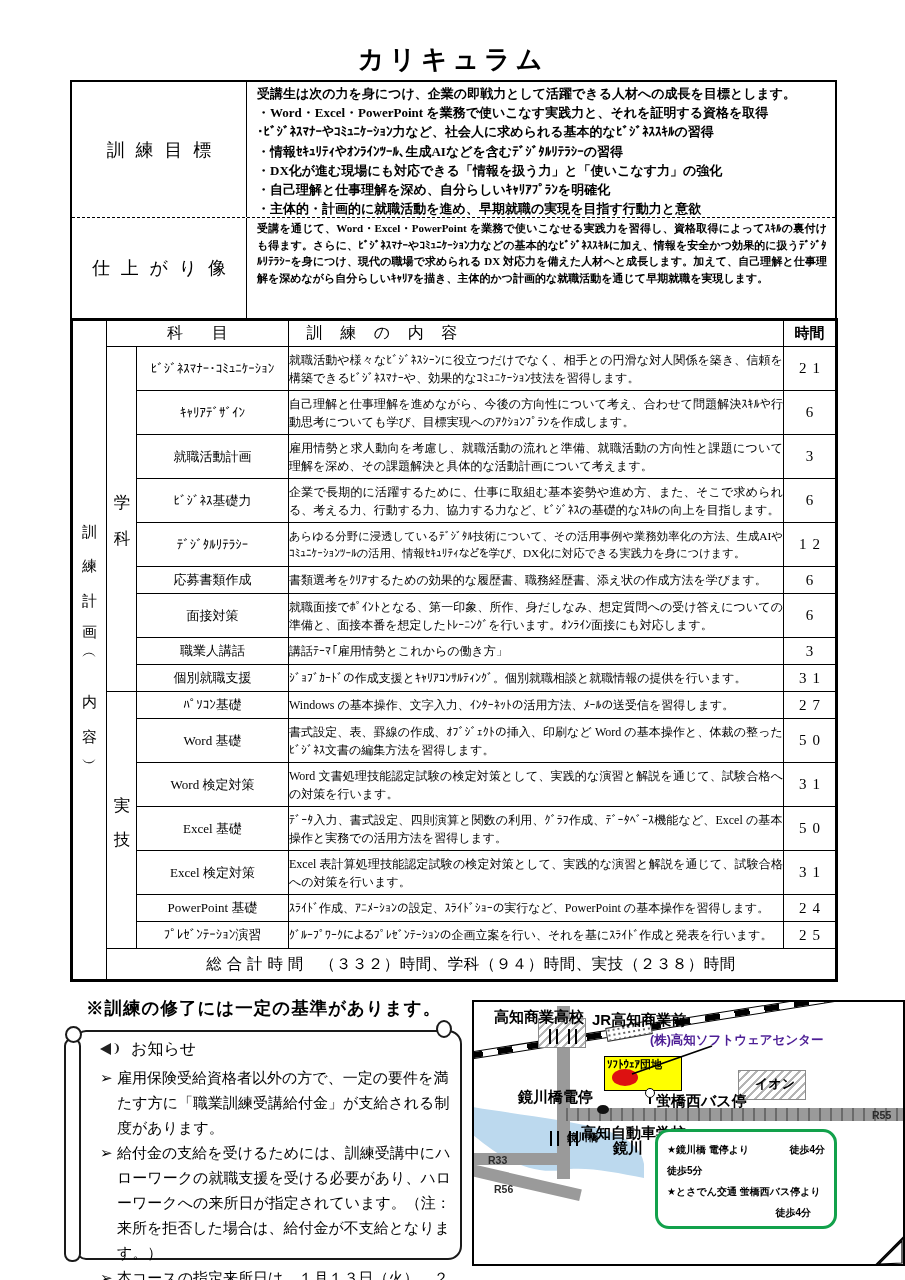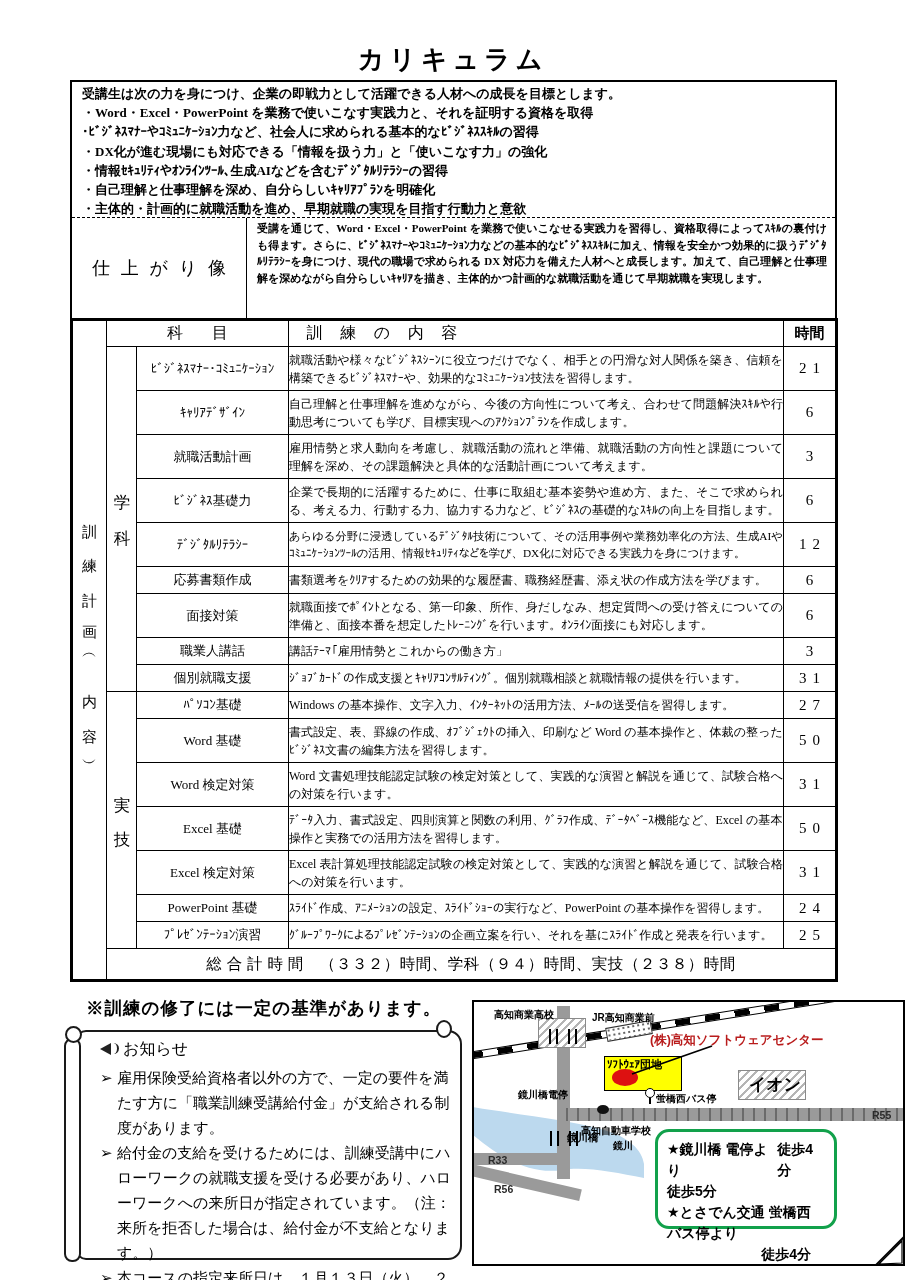--- a/index.html
+++ b/index.html
@@ -48,33 +48,33 @@
           font-family:"Liberation Sans","DejaVu Sans",sans-serif;}
   .scroll-main{position:absolute;left:12px;top:8px;width:382px;height:226px;
                border:2px solid #1a1a1a;border-radius:10px 14px 14px 10px;background:#fff;}
   .scroll-roll{position:absolute;left:0;top:16px;width:13px;height:220px;
                border:2px solid #1a1a1a;border-radius:8px;background:#fff;}
   .scroll-knob{position:absolute;left:1px;top:4px;width:13px;height:13px;
                border:2px solid #1a1a1a;border-radius:50%;background:#fff;}
   .scroll-curl{position:absolute;left:372px;top:-2px;width:12px;height:14px;
                border:2px solid #1a1a1a;border-radius:50%;background:#fff;}
   .scroll-content{position:absolute;left:36px;top:14px;width:352px;font-size:15px;line-height:25px;}
-  .notice-title-row{display:flex;align-items:center;gap:4px;font-size:16px;margin-bottom:4px;}
+  .notice-title-row{display:flex;align-items:center;gap:12px;font-size:16px;margin-bottom:4px;}
   .spk{display:inline-flex;align-items:center;}
   .spk-tri{width:0;height:0;border-top:6px solid transparent;border-bottom:6px solid transparent;
            border-right:11px solid #222;}
   .spk-w{width:5px;height:11px;border-right:2px solid #222;border-radius:0 6px 6px 0;margin-left:1px;}
   .n-item{display:flex;}
   .n-marker{flex:0 0 17px;}
   .n-text{flex:1;}
 
   
   .map{position:absolute;left:472px;top:1000px;width:429px;height:262px;border:2px solid #000;
        background:#fff;font-family:"Liberation Sans","DejaVu Sans",sans-serif;overflow:hidden;}
-  .map .lbl{position:absolute;font-size:10px;font-weight:bold;white-space:nowrap;z-index:3;}
+  .map .lbl{position:absolute;font-size:15px;font-weight:bold;white-space:nowrap;z-index:3;}
   .rail{position:absolute;left:-6px;top:50px;width:452px;height:6px;z-index:1;
         border-top:1.5px solid #000;border-bottom:1.5px solid #000;
         background:repeating-linear-gradient(90deg,#000 0 15px,#fff 15px 30px);
         transform:rotate(-9deg);transform-origin:0 50%;}
   .hatch-box{position:absolute;border:1.5px solid #8a8a8a;z-index:2;
         background:repeating-linear-gradient(135deg,#b5b5b5 0 2px,#fff 2px 6px);}
   .station-rect{position:absolute;left:132px;top:22px;width:44px;height:12px;border:1px solid #333;
         background:radial-gradient(circle at 2px 2px,#666 1px,transparent 1.4px) 0 0/5px 5px #fff;
         transform:rotate(-10deg);z-index:2;}
   .road{position:absolute;background:#9a9a9a;z-index:2;}
@@ -84,46 +84,47 @@
   .ybox{position:absolute;left:130px;top:54px;width:76px;height:33px;background:#ffff00;
         border:1.5px solid #000;z-index:3;}
   .ylabel{position:absolute;left:133px;top:55px;font-size:11px;font-weight:bold;z-index:4;white-space:nowrap;}
   .red-oval{position:absolute;left:138px;top:67px;width:26px;height:17px;border-radius:50%;z-index:4;}
   .company-lbl{position:absolute;left:176px;top:30px;font-size:12.5px;font-weight:bold;z-index:3;white-space:nowrap;}
   .tram-dot{position:absolute;left:123px;top:103px;width:12px;height:9px;background:#111;border-radius:50%;z-index:3;}
   .busstop{position:absolute;left:171px;top:86px;z-index:3;}
   .busstop .c{width:8px;height:8px;border:1.5px solid #000;border-radius:50%;background:#fff;}
   .busstop .p{width:2px;height:6px;background:#000;margin-left:4px;}
   .aeon-lbl{position:absolute;left:264px;top:68px;width:74px;height:28px;display:flex;align-items:center;
-        justify-content:center;font-size:17px;font-weight:bold;z-index:3;}
+        justify-content:center;font-size:13px;font-weight:bold;z-index:3;}
   .mapsvg{position:absolute;left:0;top:0;z-index:0;}
   .ptrsvg{position:absolute;left:0;top:0;z-index:4;pointer-events:none;}
   .road-lbl{position:absolute;font-size:10.5px;font-weight:bold;color:#2b2b2b;z-index:3;}
   .access{position:absolute;left:181px;top:127px;width:182px;height:100px;background:#fff;
         border:3px solid #12a14b;border-radius:14px;z-index:6;padding:7px 9px;box-sizing:border-box;
-        font-size:14px;font-weight:bold;line-height:21px;}
+        font-size:10px;font-weight:bold;line-height:21px;}
   .acc-row{display:flex;justify-content:space-between;}
   .acc-right{justify-content:flex-end;padding-right:14px;}
   .fold{position:absolute;right:-2px;bottom:-2px;z-index:7;}
 </style>
 </head>
 <body>
 
 <div class="page">
 
   <div class="doc-title">カリキュラム</div>
 
   <div class="tbl1">
     <div class="t1row first">
+      <div class="t1label">訓練目標</div>
       <div class="t1body">
         <div class="goal-line">受講生は次の力を身につけ、企業の即戦力として活躍できる人材への成長を目標とします。</div>
         <div class="goal-line">・Word・Excel・PowerPoint を業務で使いこなす実践力と、それを証明する資格を取得</div>
         <div class="goal-line">・ﾋﾞｼﾞﾈｽﾏﾅｰやｺﾐｭﾆｹｰｼｮﾝ力など、社会人に求められる基本的なﾋﾞｼﾞﾈｽｽｷﾙの習得</div>
+        <div class="goal-line">・情報ｾｷｭﾘﾃｨやｵﾝﾗｲﾝﾂｰﾙ、生成AIなどを含むﾃﾞｼﾞﾀﾙﾘﾃﾗｼｰの習得</div>
         <div class="goal-line">・DX化が進む現場にも対応できる「情報を扱う力」と「使いこなす力」の強化</div>
-        <div class="goal-line">・情報ｾｷｭﾘﾃｨやｵﾝﾗｲﾝﾂｰﾙ、生成AIなどを含むﾃﾞｼﾞﾀﾙﾘﾃﾗｼｰの習得</div>
         <div class="goal-line">・自己理解と仕事理解を深め、自分らしいｷｬﾘｱﾌﾟﾗﾝを明確化</div>
         <div class="goal-line">・主体的・計画的に就職活動を進め、早期就職の実現を目指す行動力と意欲</div>
       </div>
     </div>
     <div class="t1row second">
       <div class="t1label">仕上がり像</div>
       <div class="t1body">
         <div class="outcome-text">受講を通じて、Word・Excel・PowerPoint を業務で使いこなせる実践力を習得し、資格取得によってｽｷﾙの裏付けも得ます。さらに、ﾋﾞｼﾞﾈｽﾏﾅｰやｺﾐｭﾆｹｰｼｮﾝ力などの基本的なﾋﾞｼﾞﾈｽｽｷﾙに加え、情報を安全かつ効果的に扱うﾃﾞｼﾞﾀﾙﾘﾃﾗｼｰを身につけ、現代の職場で求められる DX 対応力を備えた人材へと成長します。加えて、自己理解と仕事理解を深めながら自分らしいｷｬﾘｱを描き、主体的かつ計画的な就職活動を通じて早期就職を実現します。</div>
       </div>
     </div>
@@ -283,21 +284,21 @@
     <div class="xm" style="left:76px;top:129px"></div>
     <div class="xm" style="left:95px;top:129px"></div>
 
     <div class="hatch-box" style="left:64px;top:16px;width:46px;height:28px"></div>
     <div class="lbl" style="left:20px;top:6px">高知商業高校</div>
     <div class="station-rect"></div>
     <div class="lbl" style="left:118px;top:9px">JR高知商業前</div>
     <div class="hatch-box" style="left:264px;top:68px;width:66px;height:28px"></div>
     <div class="aeon-lbl">イオン</div>
 
-    <div class="company-lbl" style="color:#b91c1c">(株)高知ソフトウェアセンター</div>
+    <div class="company-lbl" style="color:#4c1d95">(株)高知ソフトウェアセンター</div>
     <div class="ybox"></div>
     <div class="ylabel">ｿﾌﾄｳｪｱ団地</div>
     <div class="red-oval" style="background:#dd1111"></div>
     <svg class="ptrsvg" width="429" height="262">
       <line x1="238" y1="44" x2="158" y2="72" stroke="#000" stroke-width="1.8"></line>
     </svg>
 
     <div class="lbl" style="left:44px;top:86px">鏡川橋電停</div>
     <div class="tram-dot"></div>
     <div class="busstop">

